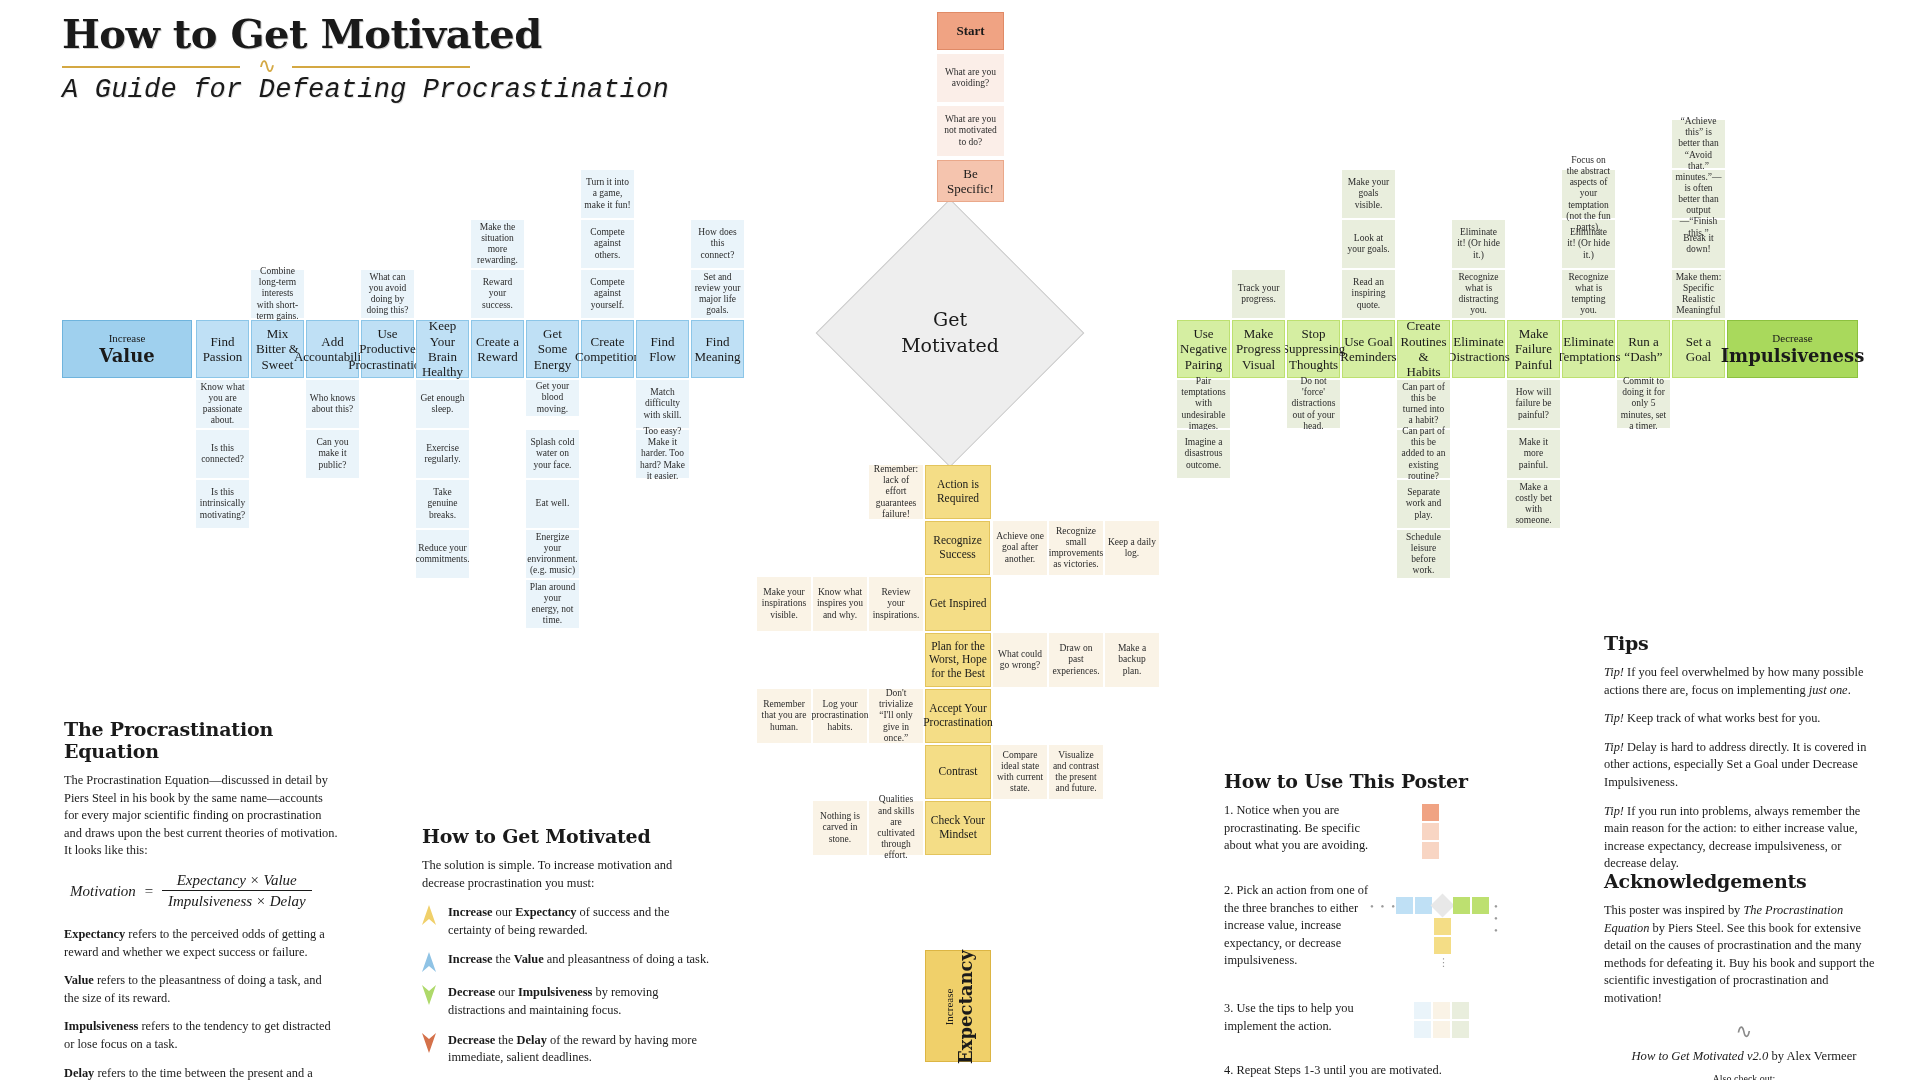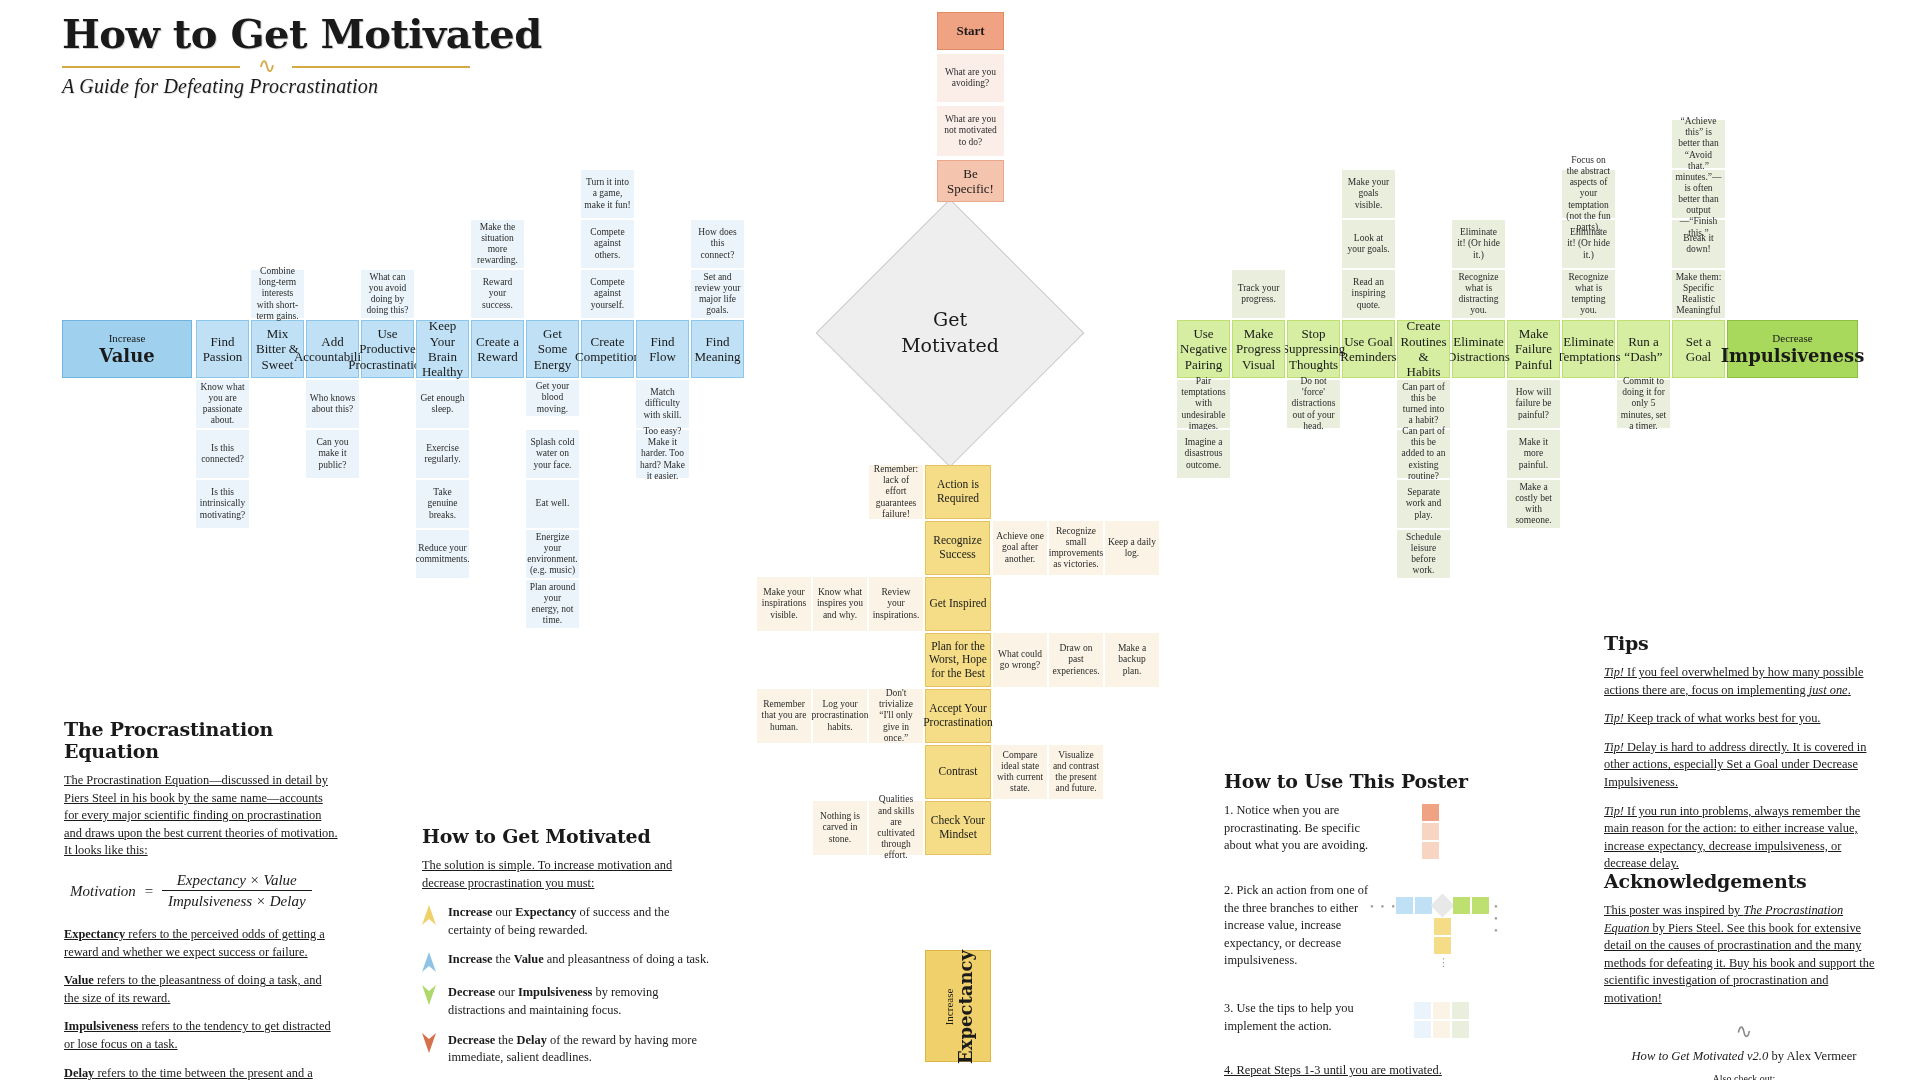--- a/index.html
+++ b/index.html
@@ -10,21 +10,21 @@
   
   #header { position:absolute; left:62px; top:10px; }
   #title { font-family:"DejaVu Serif", serif; font-size:40px; font-weight:bold;
     letter-spacing:-0.5px; text-shadow:1px 1px 0 rgba(0,0,0,.18); }
   #rule { position:relative; width:408px; height:14px; margin:2px 0 2px 0; }
   #rule .ln { position:absolute; top:7px; height:1.5px; background:#d4a843; }
   #rule .l1 { left:0; width:178px; }
   #rule .l2 { right:0; width:178px; }
   #rule .swirl { position:absolute; left:170px; top:-2px; width:70px; height:18px;
     color:#d4a843; font-size:22px; line-height:18px; text-align:center; }
-  #subtitle { font-family:Liberation Serif, serif; font-style:italic; font-size:20px;
+  #subtitle { font-family:Liberation Mono, monospace; font-style:italic; font-size:27px;
     letter-spacing:.2px; text-shadow:1px 1px 0 rgba(0,0,0,.12); }
 
   
   .node { position:absolute; display:flex; align-items:center; justify-content:center;
     text-align:center; line-height:1.18; padding:2px 3px;
     font-family:"Liberation Serif", serif; }
   .sub { font-size:9.5px; color:#2b2b2b; }
   .main { font-size:13px; }
 
   
@@ -60,21 +60,21 @@
   #expectancy .inner { position:absolute; left:-23px; top:23px; width:112px; height:66px;
     transform:rotate(-90deg); display:flex; flex-direction:column;
     align-items:center; justify-content:center; }
   #expectancy .small { font-size:11px; }
   #expectancy .big { font-size:18px; font-weight:bold; font-family:"DejaVu Serif",serif; }
 
   
   .panel { position:absolute; font-family:"Liberation Serif", serif; }
   .panel h2 { font-family:"DejaVu Serif", serif; font-size:19px; font-weight:bold;
     margin-bottom:10px; letter-spacing:-.2px; }
-  .panel p { font-size:12.4px; line-height:1.42; margin-bottom:11px;text-decoration:underline; }
+  .panel p { font-size:12.4px; line-height:1.42; margin-bottom:11px; }
   .panel p b { font-weight:bold; }
   .panel p i { font-style:italic; }
 
   
   #equation { font-style:italic; font-size:15px; display:flex; align-items:center;
     gap:8px; margin:12px 0 16px 6px; font-family:"Liberation Serif", serif;}
   #equation .frac { display:inline-flex; flex-direction:column; text-align:center; }
   #equation .frac .num { padding:0 6px 1px; border-bottom:1.4px solid #1a1a1a; }
   #equation .frac .den { padding:2px 6px 0; }
 

